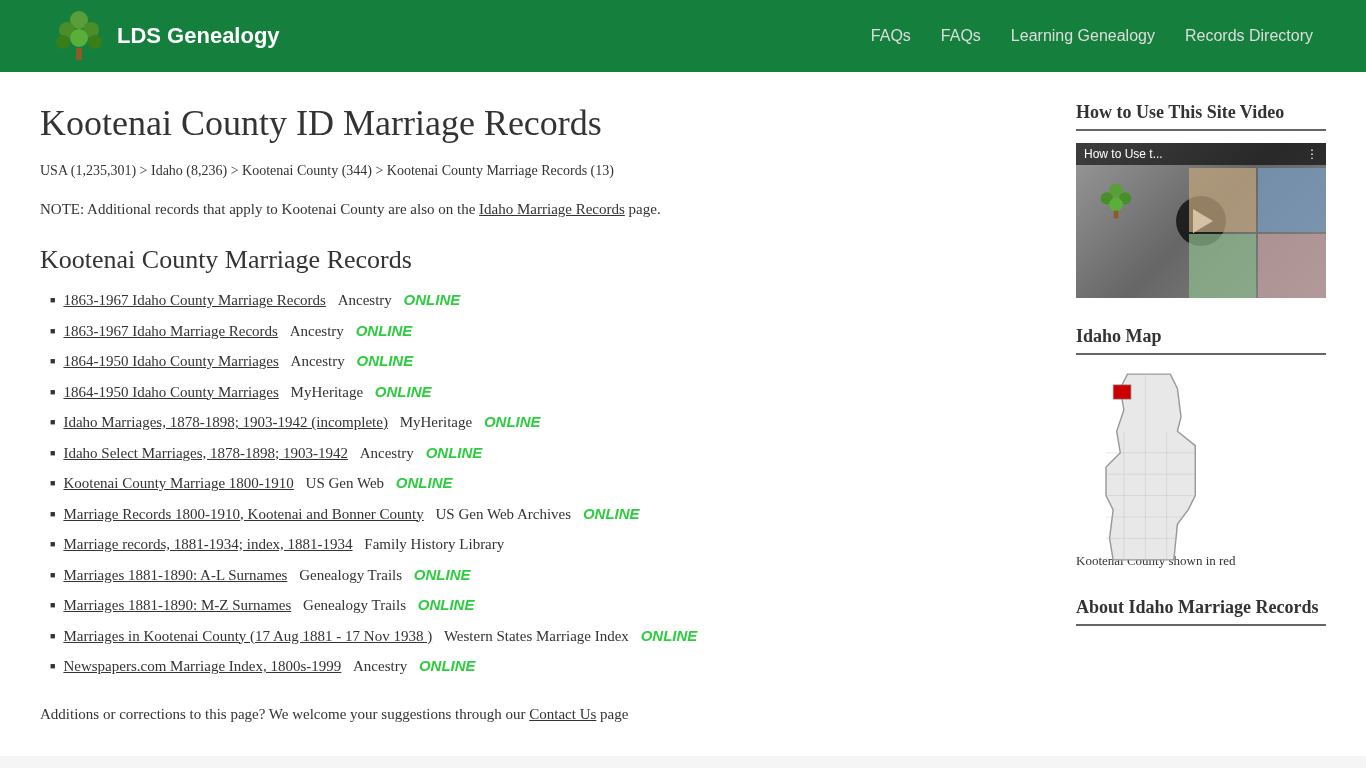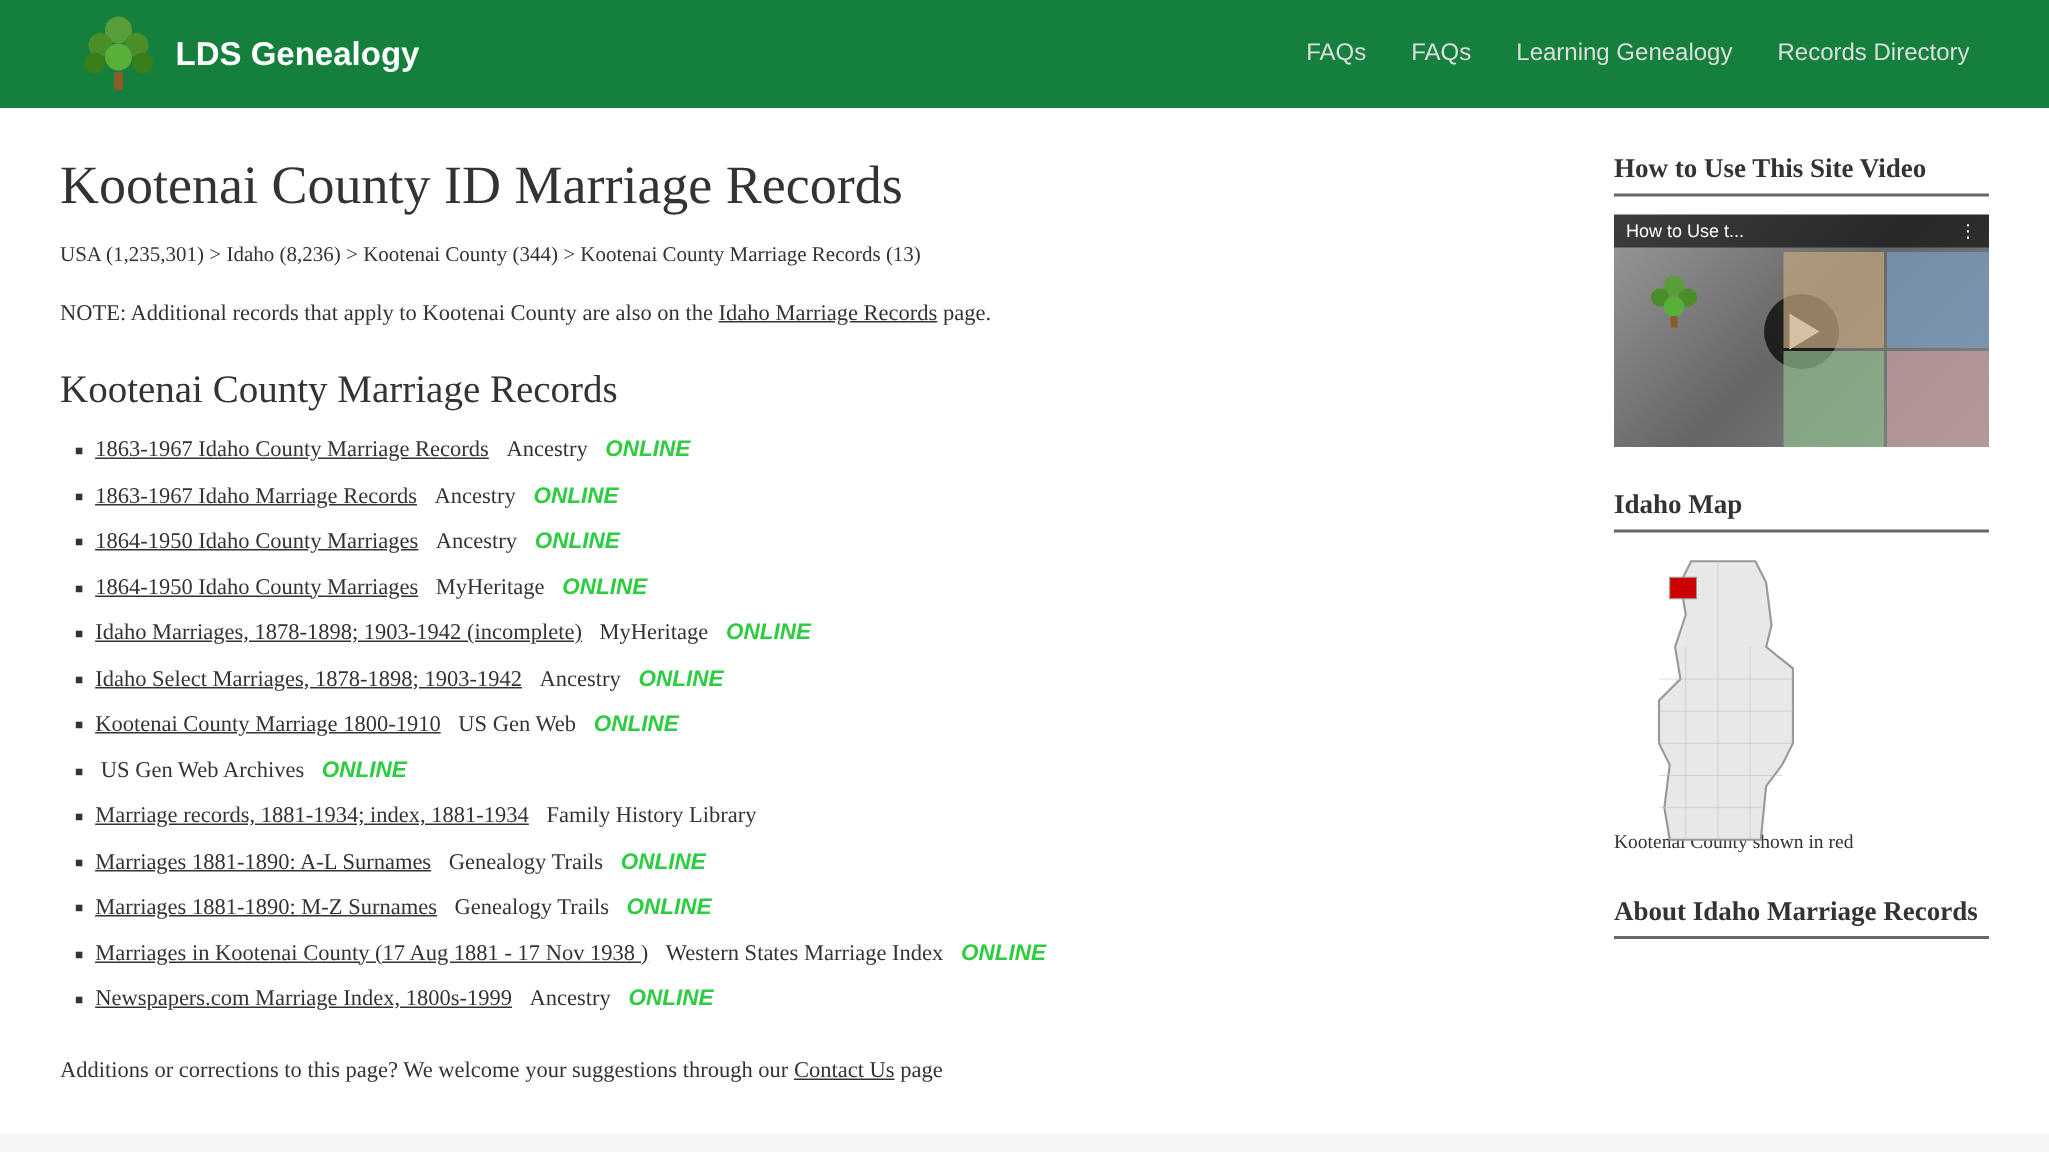--- a/index.html
+++ b/index.html
@@ -296,21 +296,21 @@
         <li>
           <a>Idaho Marriages, 1878-1898; 1903-1942 (incomplete)</a>&nbsp;MyHeritage&nbsp;<span class="online-badge">ONLINE</span>
         </li>
         <li>
           <a>Idaho Select Marriages, 1878-1898; 1903-1942</a>&nbsp;Ancestry&nbsp;<span class="online-badge">ONLINE</span>
         </li>
         <li>
           <a>Kootenai County Marriage 1800-1910</a>&nbsp;US Gen Web&nbsp;<span class="online-badge">ONLINE</span>
         </li>
         <li>
-          &nbsp;US Gen Web Archives&nbsp;<span class="online-badge">ONLINE</span>
+          <a>Marriage Records 1800-1910, Kootenai and Bonner County</a>&nbsp;US Gen Web Archives&nbsp;<span class="online-badge">ONLINE</span>
         </li>
         <li>
           <a>Marriage records, 1881-1934; index, 1881-1934</a>&nbsp;Family History Library
         </li>
         <li>
           <a>Marriages 1881-1890: A-L Surnames</a>&nbsp;Genealogy Trails&nbsp;<span class="online-badge">ONLINE</span>
         </li>
         <li>
           <a>Marriages 1881-1890: M-Z Surnames</a>&nbsp;Genealogy Trails&nbsp;<span class="online-badge">ONLINE</span>
         </li>

